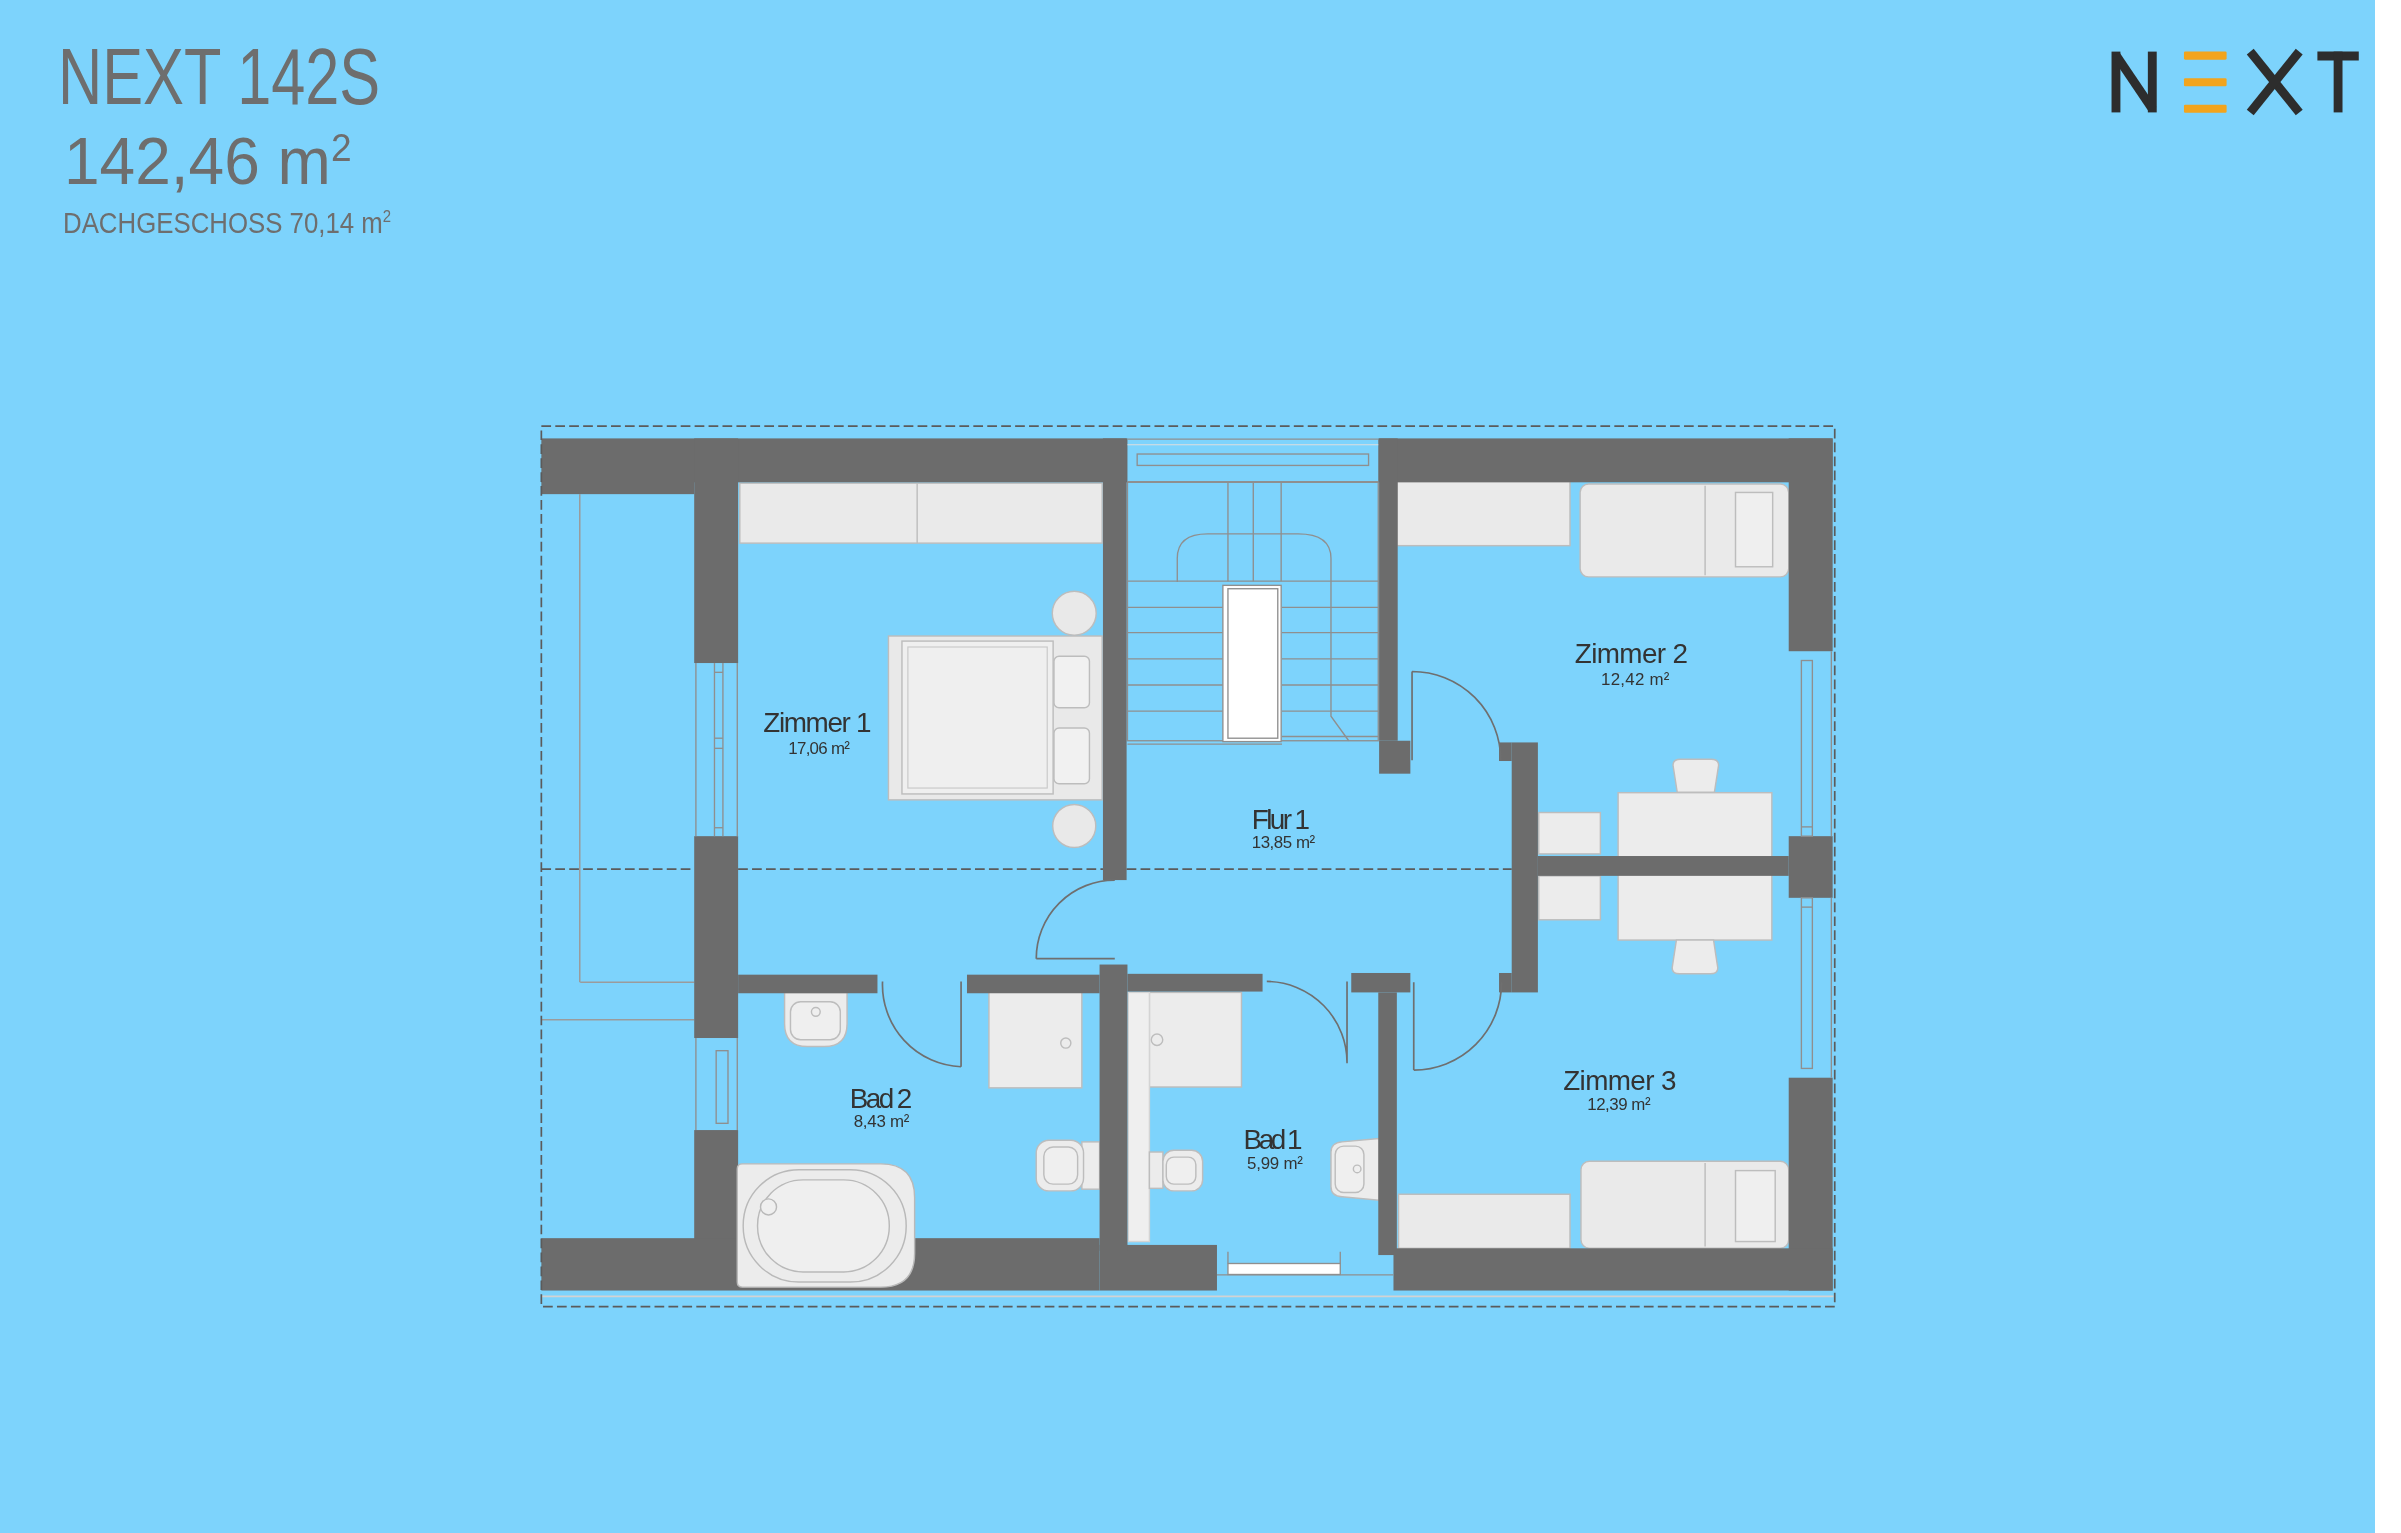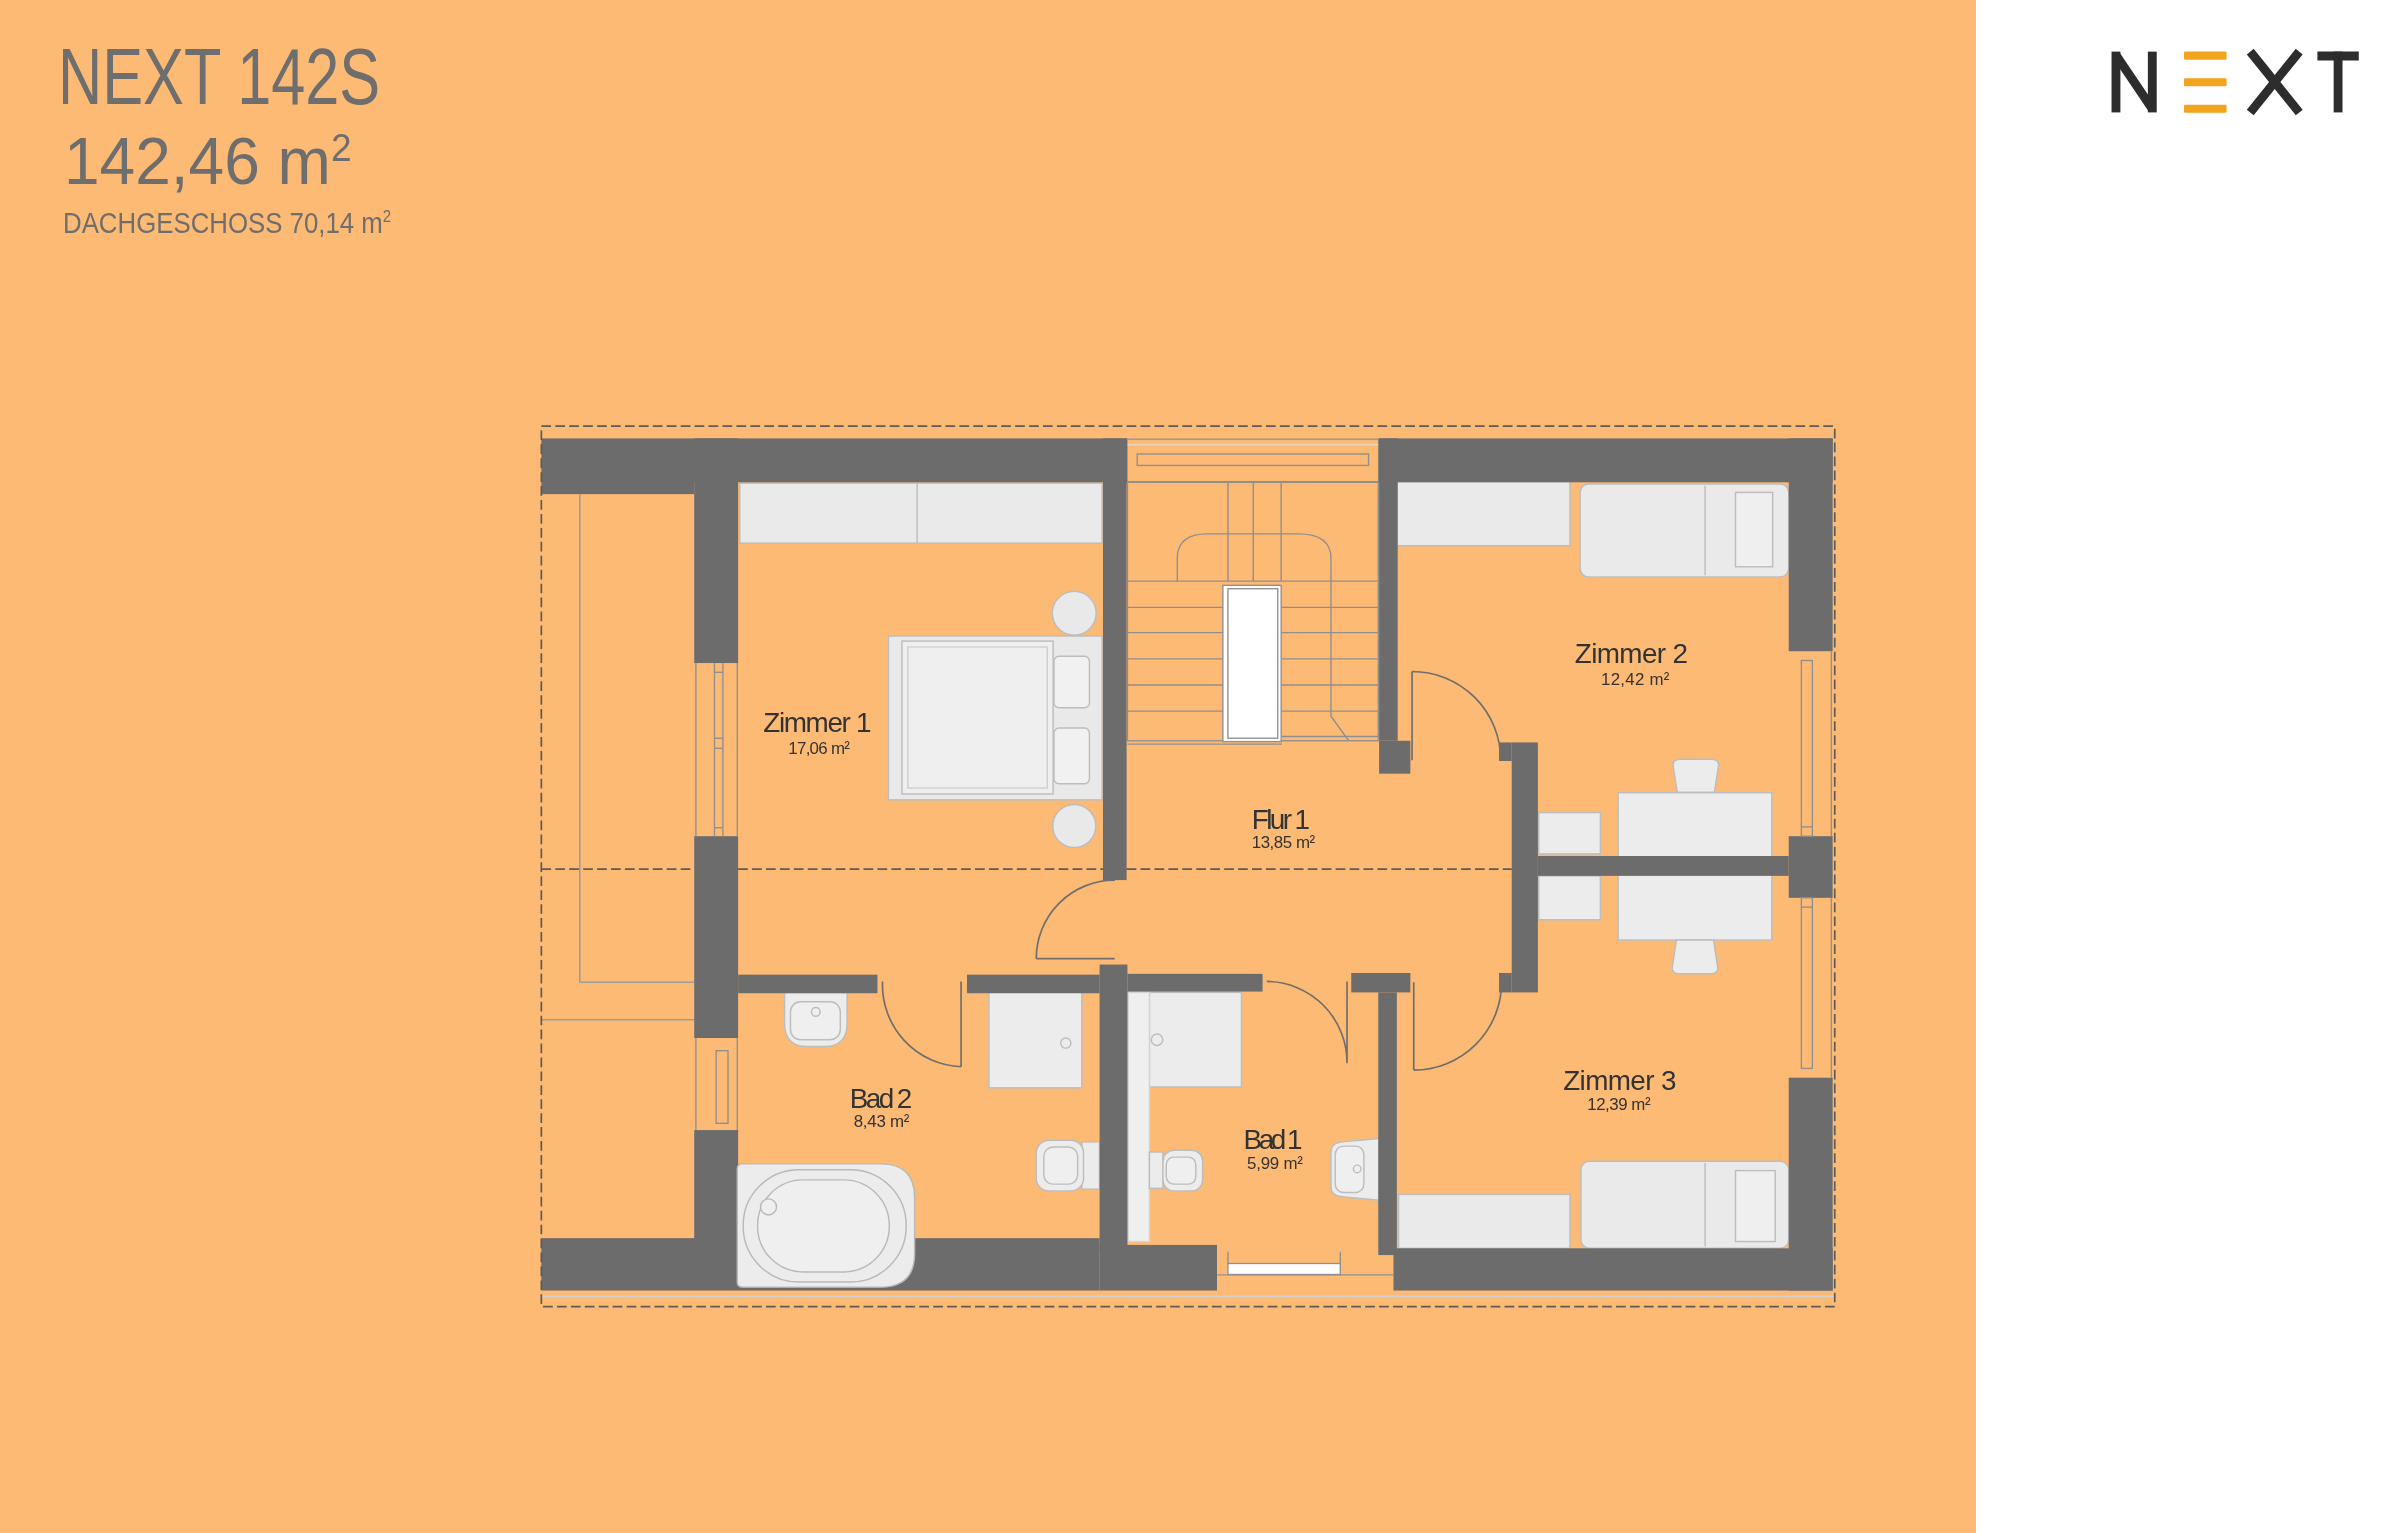--- a/index.html
+++ b/index.html
@@ -1,18 +1,18 @@
 <!DOCTYPE html>
 <html style="font-size:13.5px"><head>
 <meta charset="utf-8">
 <style>
   html,body{margin:0;padding:0;background:#ffffff;}
   body{width:2401px;height:1533px;overflow:hidden;font-family:"Liberation Sans",sans-serif;}
   .abs{position:absolute;}
-  #page{position:relative;width:1976px;height:1533px;background:#fdba74;}
+  #page{position:relative;width:2375px;height:1533px;background:#7dd3fc;}
   .t1{font-size:79px;color:#6e6e6e;letter-spacing:0px;line-height:1;transform:scaleX(0.775);transform-origin:0 0;white-space:nowrap;}
   .t2{font-size:66px;color:#6e6e6e;line-height:1;transform:scaleX(0.97);transform-origin:0 0;white-space:nowrap;}
   .t3{font-size:29px;color:#6e6e6e;line-height:1;transform:scaleX(0.89);transform-origin:0 0;white-space:nowrap;}
   sup{font-size:58%;}
 </style>
 </head>
 <body>
 <div id="page">
   <div class="abs t1" style="left:58px;top:37px;">NEXT 142S</div>
   <div class="abs t2" style="left:64px;top:128px;">142,46 m<sup>2</sup></div>

